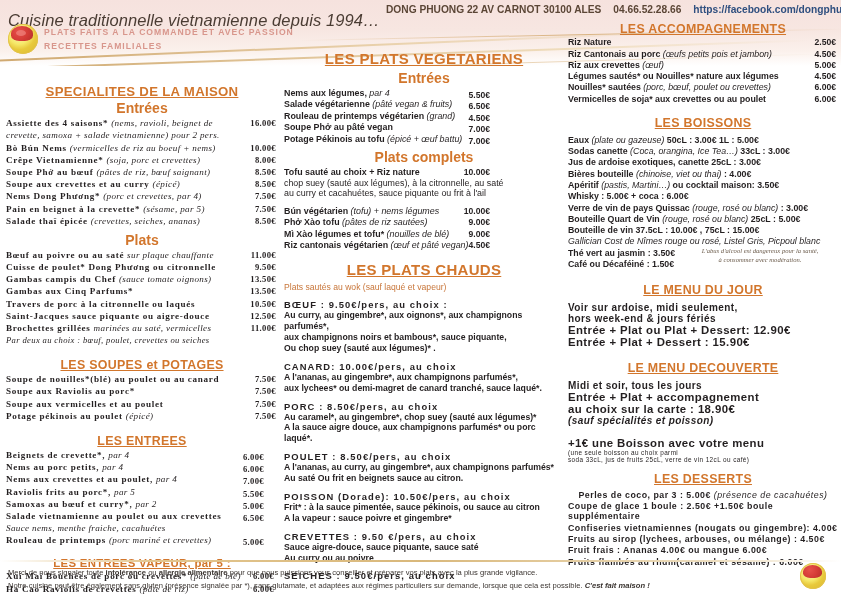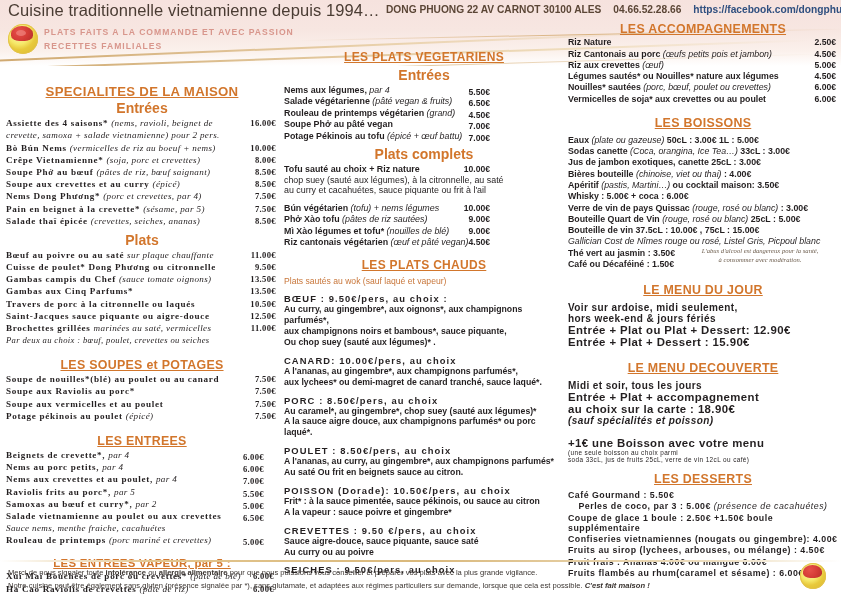--- a/index.html
+++ b/index.html
@@ -21,22 +21,22 @@
   .sw1{left:-10px;top:60px;width:700px;height:2.0px;transform:rotate(-2.4deg);
        background:linear-gradient(90deg,#c79a57,#e8cfa6 60%,rgba(232,207,166,0));}
   .sw2{left:-10px;top:68px;width:820px;height:1.6px;transform:rotate(-2.0deg);
        background:linear-gradient(90deg,#c79a57,#edd9b4 70%,rgba(237,217,180,0));}
   .sw3{left:60px;top:76px;width:760px;height:1.2px;transform:rotate(-1.7deg);
        background:linear-gradient(90deg,rgba(215,169,106,.1),#d9b47e 40%,rgba(217,180,126,0));}
   .sw4{left:300px;top:40px;width:545px;height:1.4px;transform:rotate(-1.2deg);
        background:linear-gradient(90deg,rgba(215,169,106,0),#d3a86d 50%,rgba(211,168,109,0));}
 
   .title-line{
-    position:absolute;left:8px;top:1px;
-    font-size:16.5px;color:#4a3c33;letter-spacing:.1px;white-space:nowrap;
+    position:absolute;left:8px;top:11px;
+    font-size:16.5px;color:#4a3c33;letter-spacing:.1px;white-space:nowrap;font-style:italic;
   }
   .contact-line{
     position:absolute;left:386px;top:4px;
     font-size:10.2px;font-weight:bold;color:#5b4636;white-space:nowrap;
   }
   .contact-line .seg{margin-right:12px;}
   .contact-line .fb{color:#2f4f7f;}
 
   .logo{
     position:absolute;left:8px;top:24px;width:30px;height:30px;border-radius:50%;
@@ -73,21 +73,21 @@
 
   
   #left{left:6px;top:84px;width:272px;font-size:9.1px;}
   #left .sect-h{font-size:13.2px;}
   #left .l-item{margin-top:2.2px;letter-spacing:.35px;font-family:Liberation Serif, serif;}
   #left .l-item .nm{letter-spacing:.7px;}
   #left .pr{right:2px;}
 
   
   #mid{left:284px;top:50px;width:280px;font-size:8.9px;}
-  #mid .sect-h{font-size:12px;}
+  #mid .sect-h{font-size:15px;}
   #mid .m-item{margin-top:1.6px;}
   #mid .pr{right:10px;}
 
   .dish-h{font-weight:bold;letter-spacing:1.1px;font-size:9.4px;margin-top:7px;}
   .dish-l{font-weight:bold;font-size:8.7px;line-height:1.25;}
 
   
   #right{left:568px;top:22px;width:270px;font-size:8.8px;}
   #right .sect-h{font-size:12.4px;}
   #right .r-item{margin-top:1.3px;}
@@ -259,21 +259,21 @@
       <div class="row r-item"><span class="nm">Riz aux crevettes </span><span class="it">(œuf)</span><span class="pr">5.00€</span></div>
       <div class="row r-item"><span class="nm">Légumes sautés* ou Nouilles* nature aux légumes</span><span class="pr">4.50€</span></div>
       <div class="row r-item"><span class="nm">Nouilles* sautées </span><span class="it">(porc, bœuf, poulet ou crevettes)</span><span class="pr">6.00€</span></div>
       <div class="row r-item"><span class="nm">Vermicelles de soja* aux crevettes ou au poulet</span><span class="pr">6.00€</span></div>
     </div>
 
   <div class="sect-h" style="margin-top:12px">LES BOISSONS</div>
   <div id="boissons-list" style="margin-top:5px">
       <div class="row r-item"><span class="nm">Eaux </span><span class="it">(plate ou gazeuse)</span><span class="nm"> 50cL : 3.00€  1L : 5.00€</span></div>
       <div class="row r-item"><span class="nm">Sodas canette </span><span class="it">(Coca, orangina, Ice Tea…)</span><span class="nm"> 33cL : 3.00€</span></div>
-      <div class="row r-item"><span class="nm">Jus de jambon exotiques,</span><span class="nm"> canette 25cL : 3.00€</span></div>
+      <div class="row r-item"><span class="nm">Jus de ardoise exotiques,</span><span class="nm"> canette 25cL : 3.00€</span></div>
       <div class="row r-item"><span class="nm">Bières bouteille </span><span class="it">(chinoise, viet ou thai)</span><span class="nm"> : 4.00€</span></div>
       <div class="row r-item"><span class="nm">Apéritif </span><span class="it">(pastis, Martini…)</span><span class="nm"> ou cocktail maison: 3.50€</span></div>
       <div class="row r-item"><span class="nm">Whisky : 5.00€    + coca : 6.00€</span></div>
       <div class="row r-item"><span class="nm">Verre de vin de pays Quissac </span><span class="it">(rouge, rosé ou blanc)</span><span class="nm"> : 3.00€</span></div>
       <div class="row r-item"><span class="nm">Bouteille Quart de Vin </span><span class="it">(rouge, rosé ou blanc)</span><span class="nm">  25cL : 5.00€</span></div>
       <div class="row r-item"><span class="nm">Bouteille de vin</span><span class="nm">        37.5cL :  10.00€ ,      75cL : 15.00€</span></div>
       <div class="row r-item"><span class="it">Gallician Cost de Nîmes rouge ou rosé, Listel Gris, Picpoul blanc</span></div>
       <div class="row r-item"><span class="nm">Thé vert au jasmin : 3.50€</span></div>
       <div class="row r-item"><span class="nm">Café ou Décaféiné : 1.50€</span></div>
     </div>
@@ -295,21 +295,20 @@
   <div class="ctr big">Entrée + Plat + accompagnement</div>
   <div class="ctr big">au choix sur la carte : 18.90€</div>
   <div class="ctr mid2 it" style="font-style:italic">(sauf spécialités et poisson)</div>
 
   <div class="ctr big" style="margin-top:11px">+1€ une Boisson avec votre menu</div>
   <div class="ctr xsm">(une seule boisson au choix parmi</div>
   <div class="ctr xsm">soda 33cL, jus de fruits 25cL, verre de vin 12cL ou café)</div>
 
   <div class="sect-h" style="margin-top:9px">LES DESSERTS</div>
   <div id="desserts-list" style="margin-top:4px">
-      <div class="r-item b" style="letter-spacing: 0.5px;"><span>Café Gourmand : 5.50€</span></div>
       <div class="r-item b" style="letter-spacing: 0.5px; text-align: center;"><span>Perles de coco, par 3 : 5.00€ </span><span class="it">(présence de cacahuétes)</span></div>
       <div class="r-item b" style="letter-spacing: 0.5px;"><span>Coupe de glace 1 boule : 2.50€ +1.50€ boule supplémentaire</span></div>
       <div class="r-item b" style="letter-spacing: 0.5px;"><span>Confiseries vietnamiennes (nougats ou gingembre): 4.00€</span></div>
       <div class="r-item b" style="letter-spacing: 0.5px;"><span>Fruits au sirop (lychees, arbouses, ou mélange) : 4.50€</span></div>
       <div class="r-item b" style="letter-spacing: 0.5px;"><span>Fruit frais : Ananas 4.00€ ou mangue 6.00€</span></div>
       <div class="r-item b" style="letter-spacing: 0.5px;"><span>Fruits flambés au rhum(caramel et sésame) : 6.00€</span></div>
     </div>
 
 </div>
 

